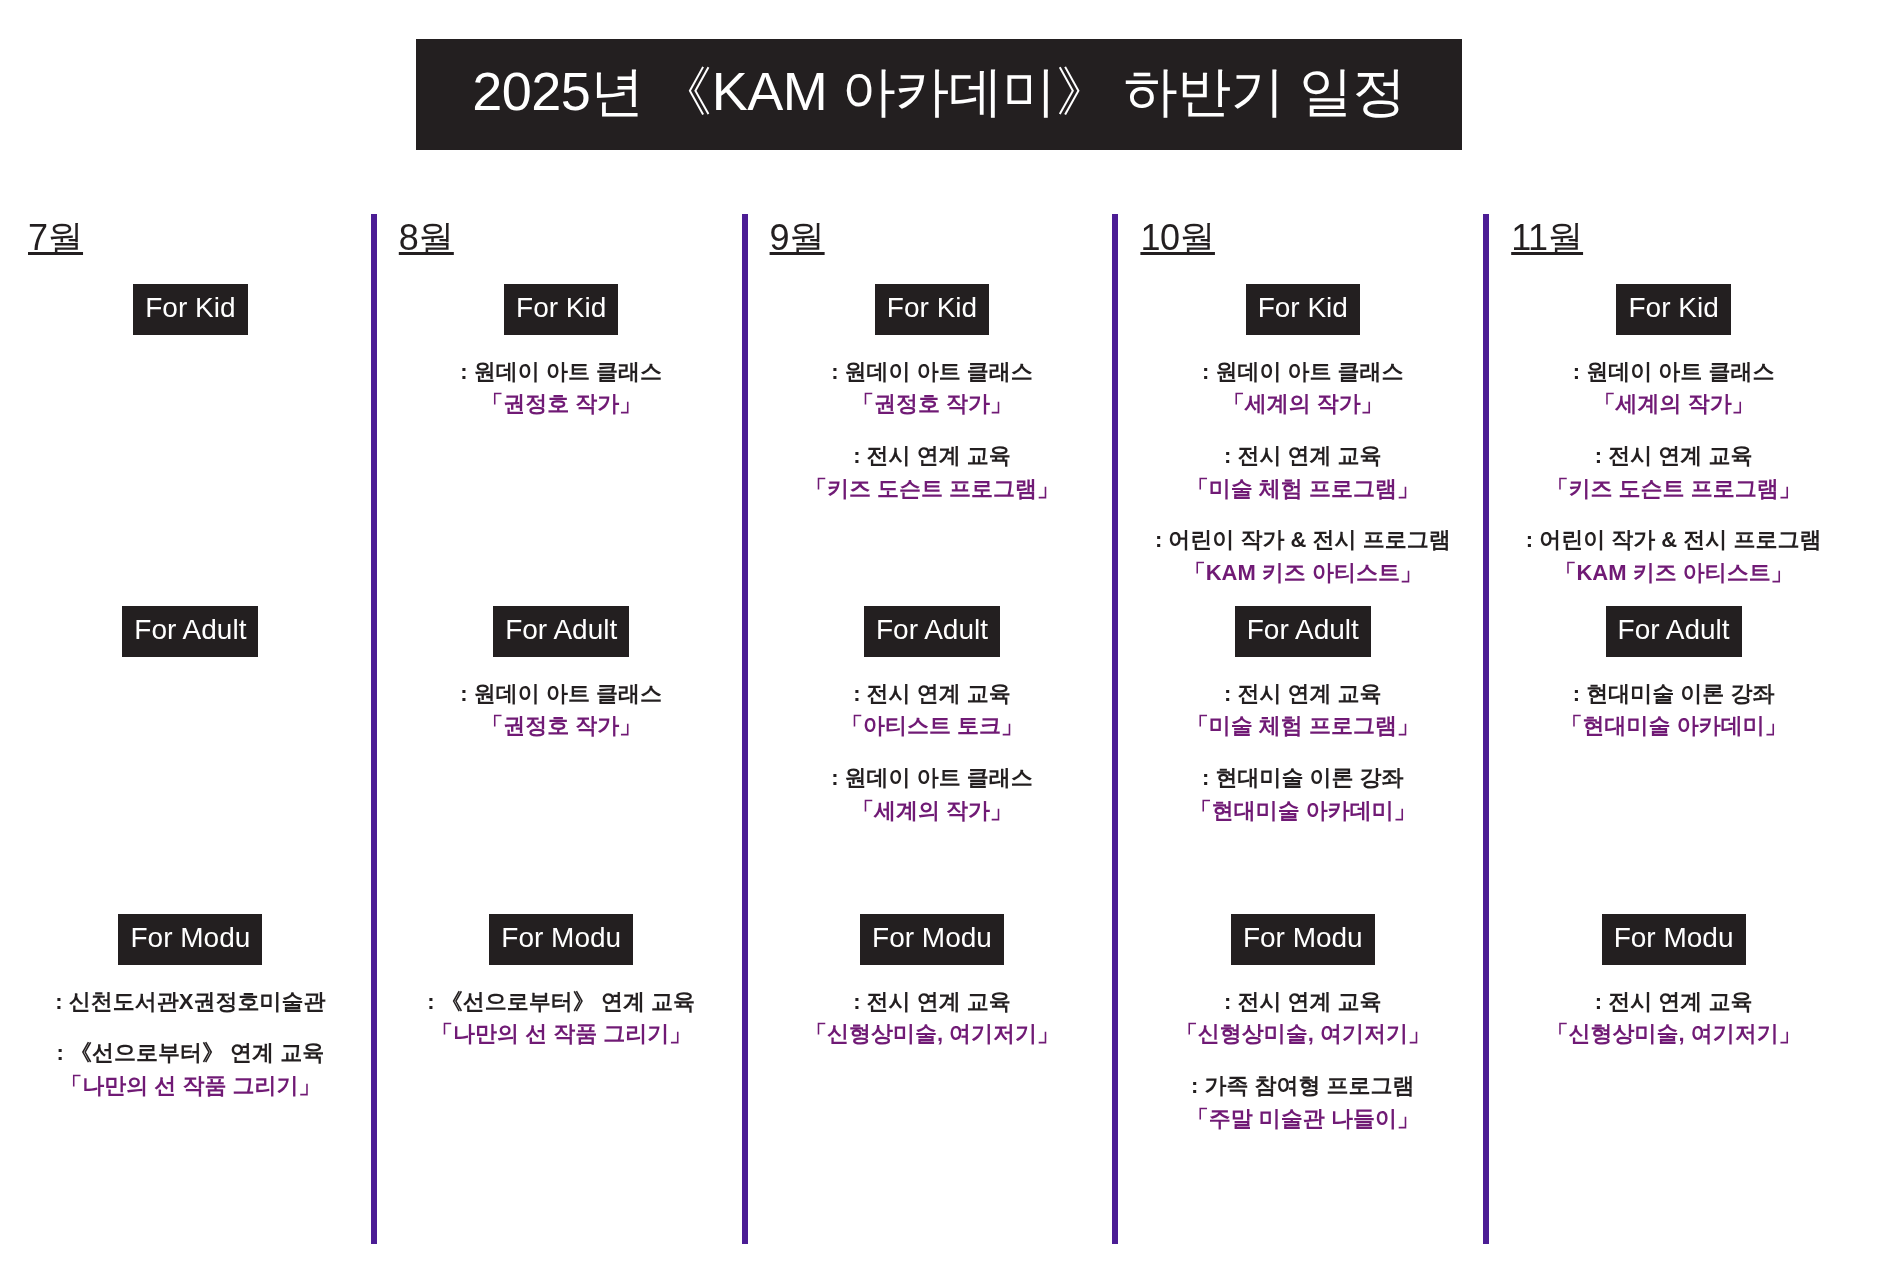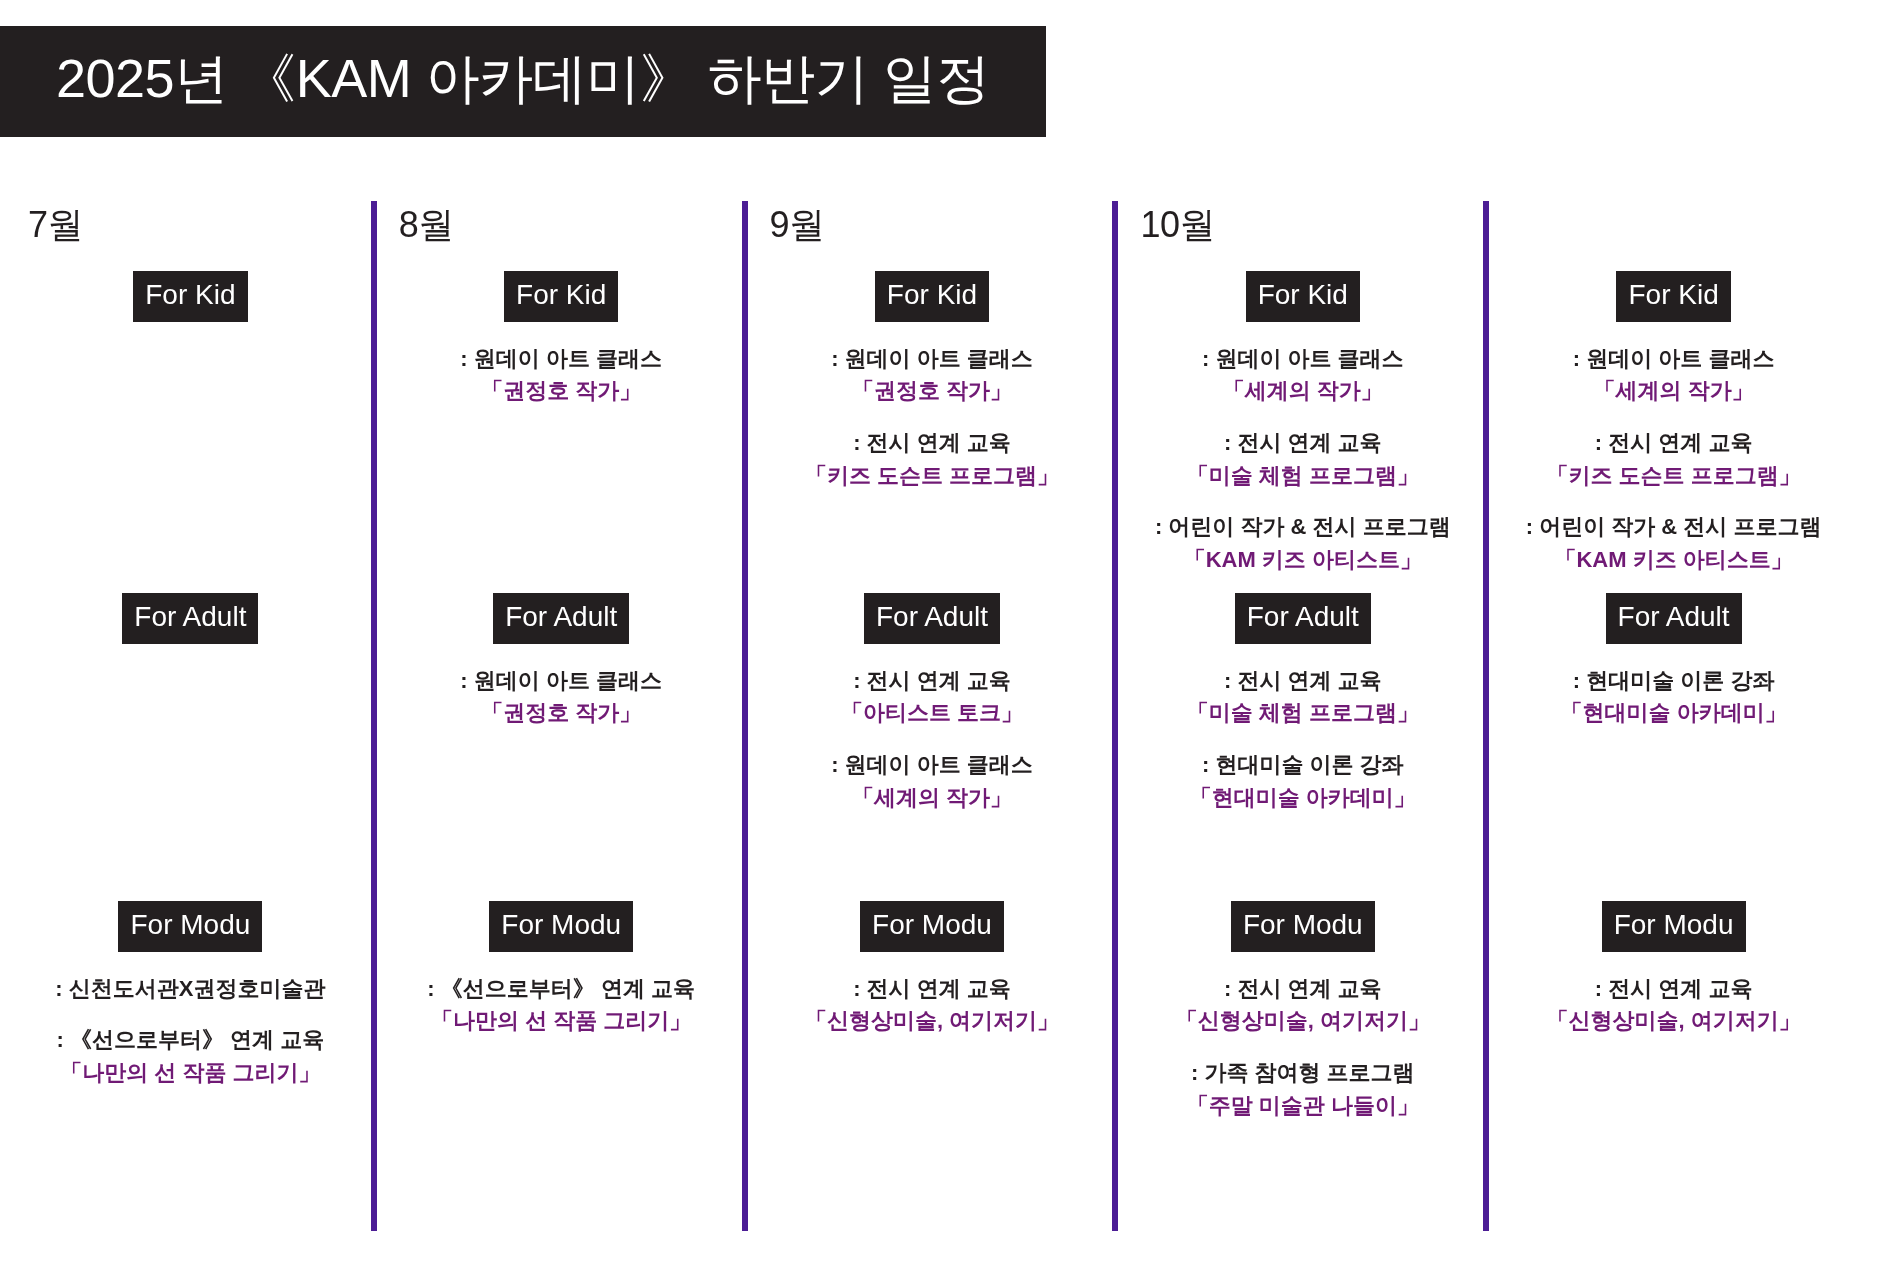--- a/index.html
+++ b/index.html
@@ -12,21 +12,23 @@
     height: 1284px;
     font-family: "Liberation Sans", "DejaVu Sans", sans-serif;
     color: #231f20;
     position: relative;
     overflow: hidden;
   }
 
   
   .title-wrap {
     display: flex;
+    justify-content: center;
     padding-top: 26px;
+    margin-top: 13px;
   }
   .title-bar {
     background: #231f20;
     color: #ffffff;
     font-size: 54px;
     line-height: 1.05;
     font-weight: 400;
     letter-spacing: -0.5px;
     padding: 24px 56px 30px 56px;
     white-space: nowrap;
@@ -53,20 +55,21 @@
     border-left: none;
     padding-left: 0;
   }
 
   .month {
     font-size: 36px;
     font-weight: 400;
     letter-spacing: -0.5px;
     margin: 0 0 24px 0;
     color: #231f20;
+    text-decoration: underline;
   }
 
   
   .section {
     position: absolute;
     left: 22px;
     right: 18px;
     text-align: center;
   }
   .col:first-child .section { left: 0; }
@@ -215,20 +218,21 @@
             <div class="item-line1">: 전시 연계 교육</div>
             <div class="item-line2">「신형상미술, 여기저기」</div>
           </div>
           <div class="item">
             <div class="item-line1">: 가족 참여형 프로그램</div>
             <div class="item-line2">「주말 미술관 나들이」</div>
           </div>
         </div></div>
     </div>
     <div class="col">
+      <div class="month">11월</div>
       <div class="section kid"><span class="tag">For Kid</span><div class="items">
           <div class="item">
             <div class="item-line1">: 원데이 아트 클래스</div>
             <div class="item-line2">「세계의 작가」</div>
           </div>
           <div class="item">
             <div class="item-line1">: 전시 연계 교육</div>
             <div class="item-line2">「키즈 도슨트 프로그램」</div>
           </div>
           <div class="item">

